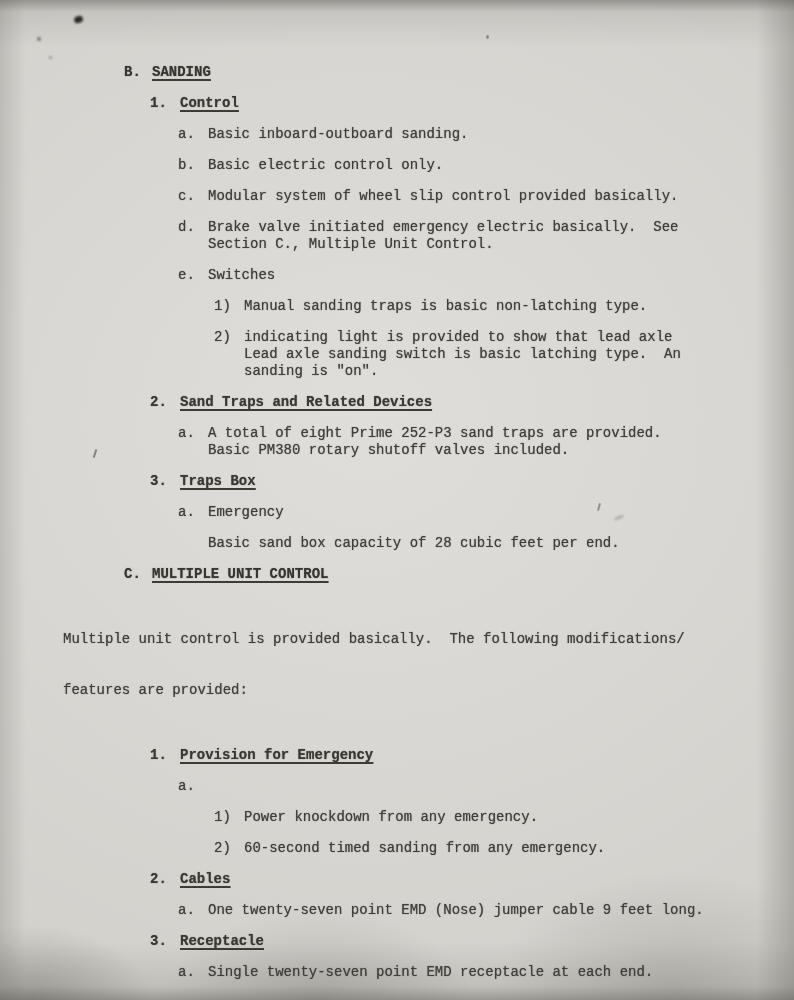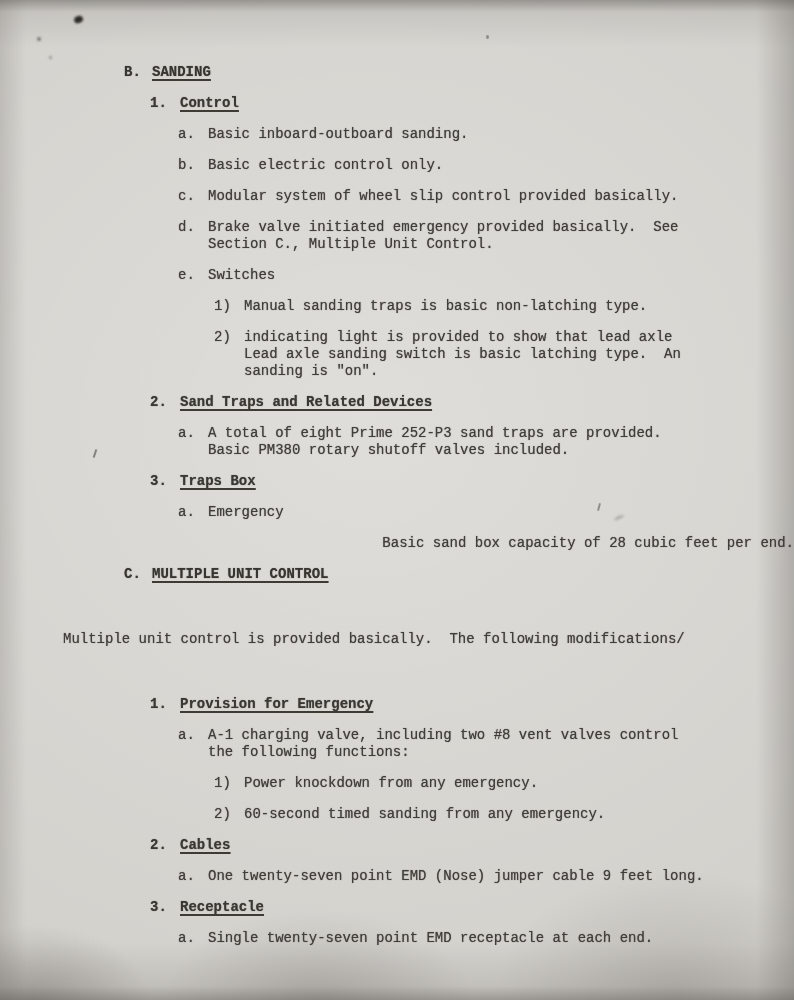--- a/index.html
+++ b/index.html
@@ -37,21 +37,21 @@
   .row .m { white-space: pre; flex: 0 0 auto; }
   .row .txt { white-space: pre; }
   .sec   { margin-left: 124px; font-weight: bold; color: #37352f; }
   .sec   .m { width: 28px; }
   .item  { margin-left: 150px; font-weight: bold; color: #3a3832; }
   .item  .m { width: 30px; }
   .alpha { margin-left: 178px; }
   .alpha .m { width: 30px; }
   .paren { margin-left: 214px; }
   .paren .m { width: 30px; }
-  .note  { margin-left: 208px; justify-content: flex-end; }
+  .note  { margin-left: 208px; }
   .intro { margin-left: 63px; white-space: pre; }
   .u {
     text-decoration: underline;
     text-decoration-thickness: 2px;
     text-underline-offset: 3px;
     text-decoration-color: rgba(55,52,46,0.85);
     text-align: center;
   }
   .smudge { position: absolute; border-radius: 50%; }
   .s1 { left: 74px;  top: 16px;  width: 9px; height: 7px; background: #2c2a26; filter: blur(1px); transform: rotate(-20deg); }
@@ -97,21 +97,21 @@
     </div>
 
     <div class="row alpha">
       <span class="m">c.</span>
       <div class="txt">Modular system of wheel slip control provided basically.</div>
     </div>
 
     <div class="row alpha">
       <span class="m">d.</span>
       <div>
-        <div class="txt">Brake valve initiated emergency provided basically.  See</div>
+        <div class="txt">Brake valve initiated emergency electric basically.  See</div>
         <div class="txt">Section C., Multiple Unit Control.</div>
       </div>
     </div>
 
     <div class="row alpha">
       <span class="m">e.</span>
       <div class="txt">Switches</div>
     </div>
 
     <div class="row paren">
@@ -156,34 +156,31 @@
     </div>
 
     <div class="row sec">
       <span class="m">C.</span>
       <span class="txt u">MULTIPLE UNIT CONTROL</span>
     </div>
 
     <div class="row intro">
       <div>
         <div class="txt">Multiple unit control is provided basically.  The following modifications/</div>
+        <div class="txt">features are provided:</div>
       </div>
     </div>
 
     <div class="row item">
       <span class="m">1.</span>
       <span class="txt u">Provision for Emergency</span>
     </div>
 
     <div class="row alpha">
       <span class="m">a.</span>
-      <div>
-        <div class="txt">A-1 charging valve, including two #8 vent valves control</div>
-        <div class="txt">the following functions:</div>
-      </div>
     </div>
 
     <div class="row paren">
       <span class="m">1)</span>
       <div class="txt">Power knockdown from any emergency.</div>
     </div>
 
     <div class="row paren">
       <span class="m">2)</span>
       <div class="txt">60-second timed sanding from any emergency.</div>

